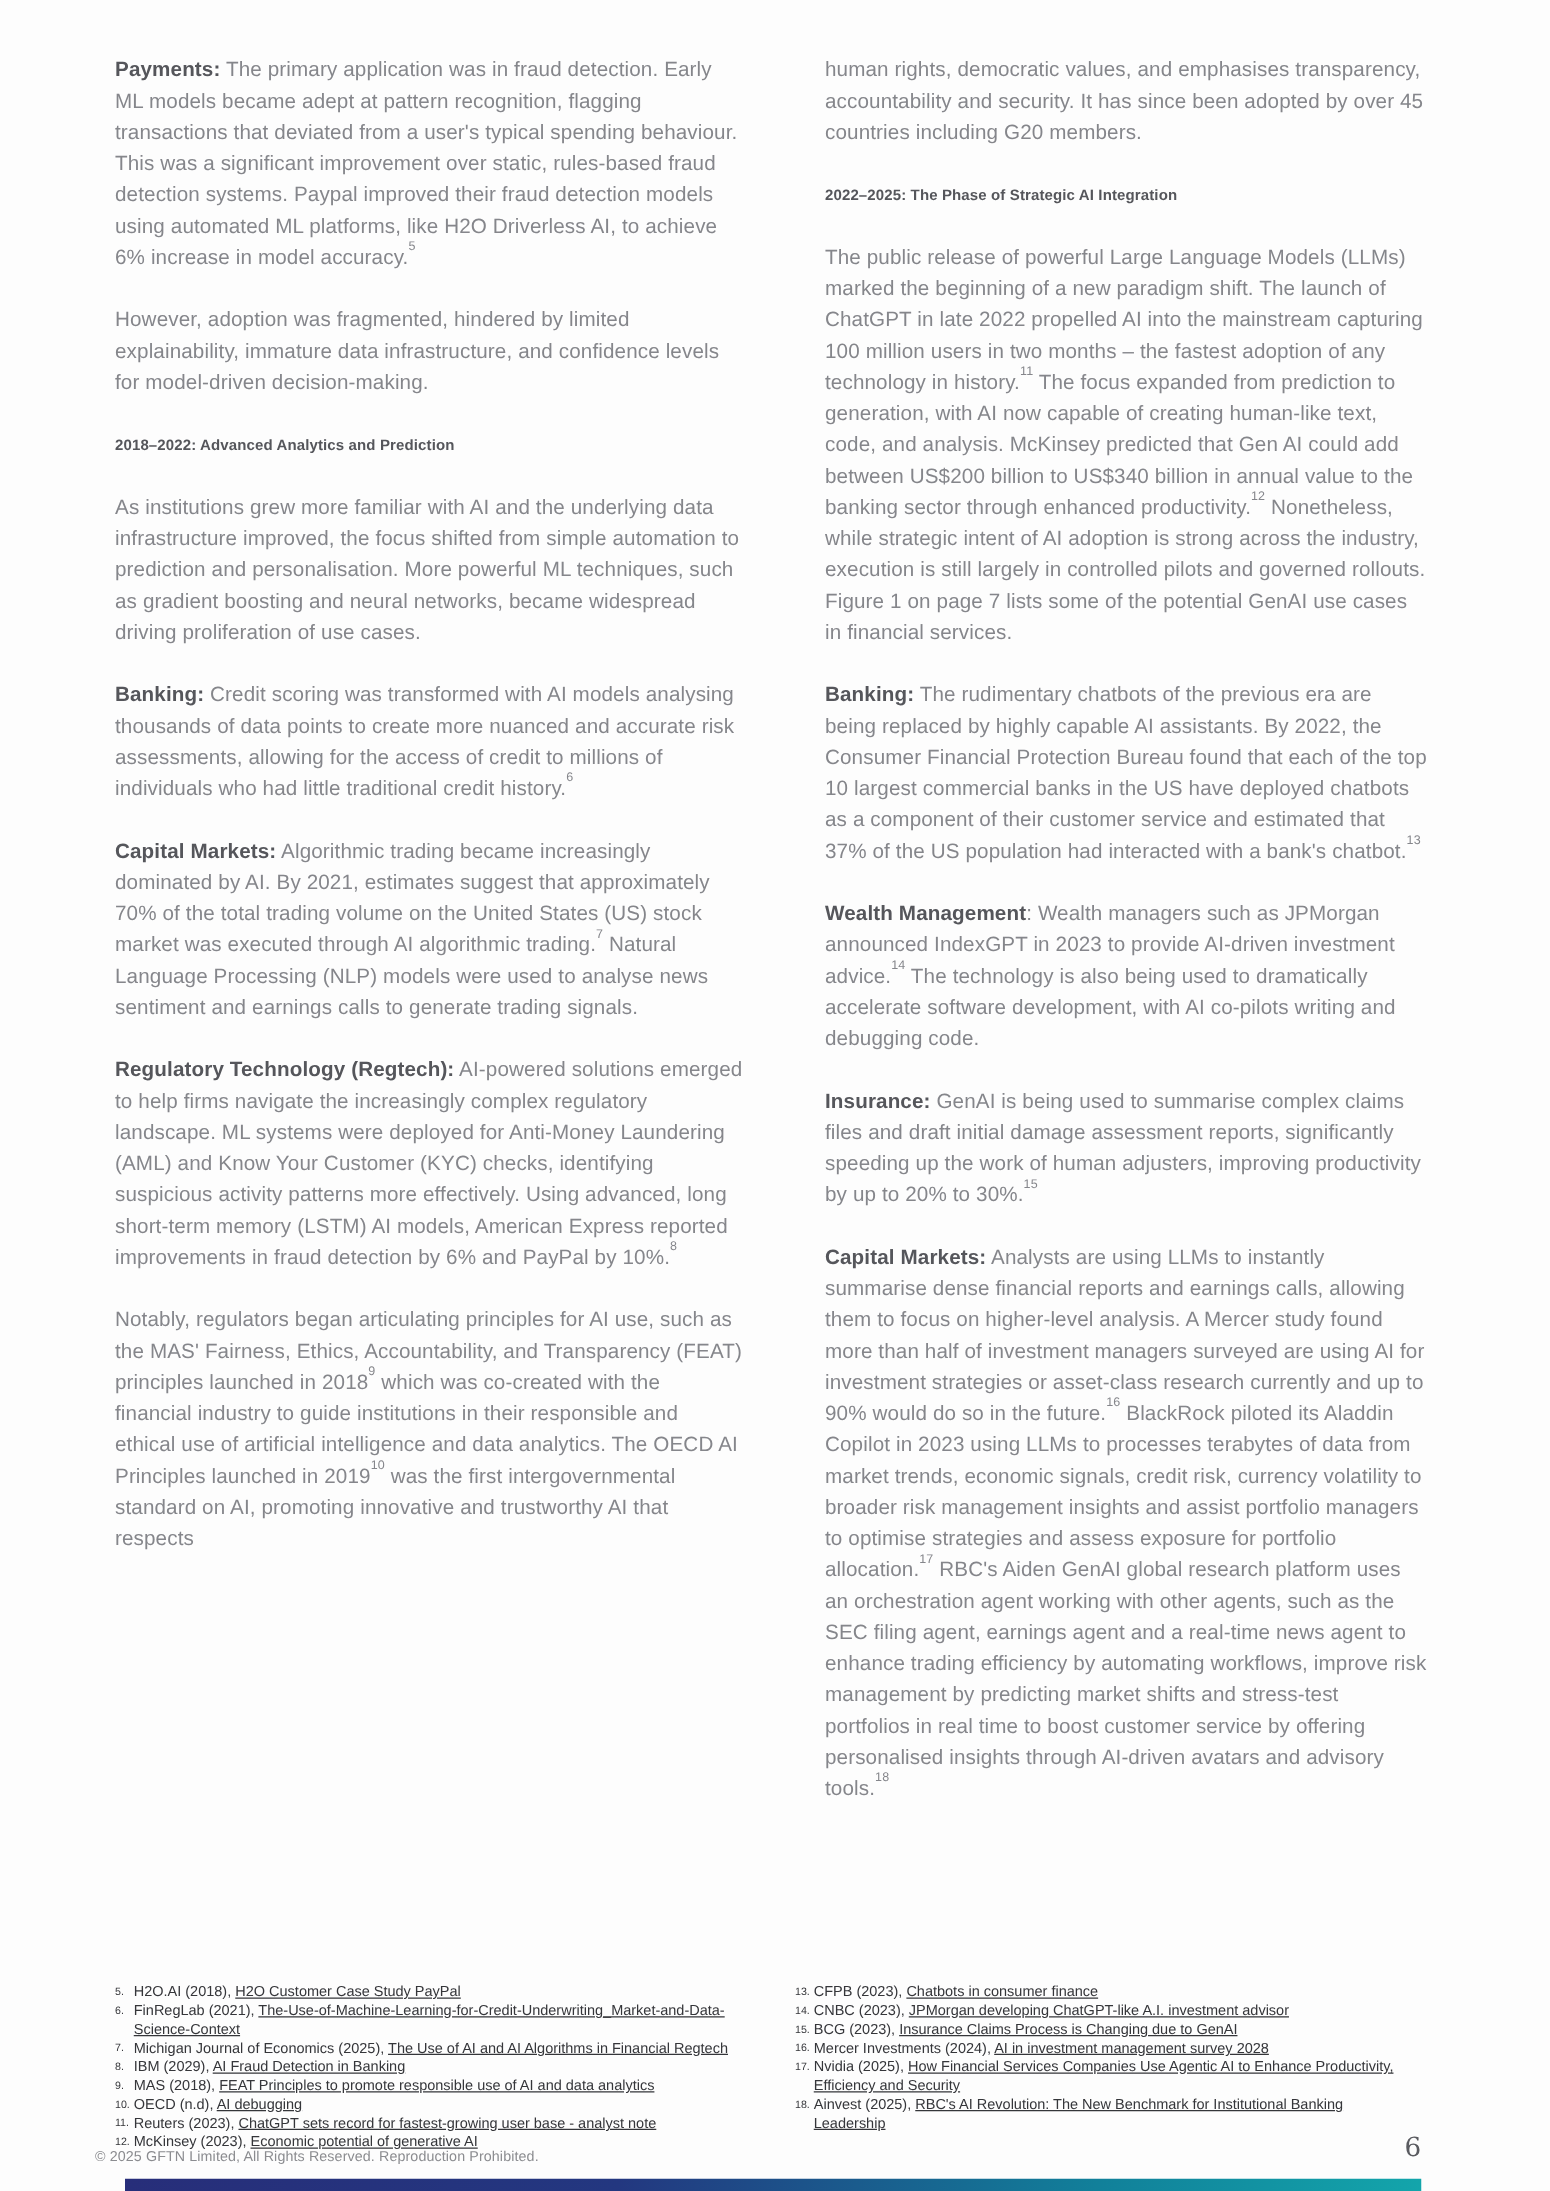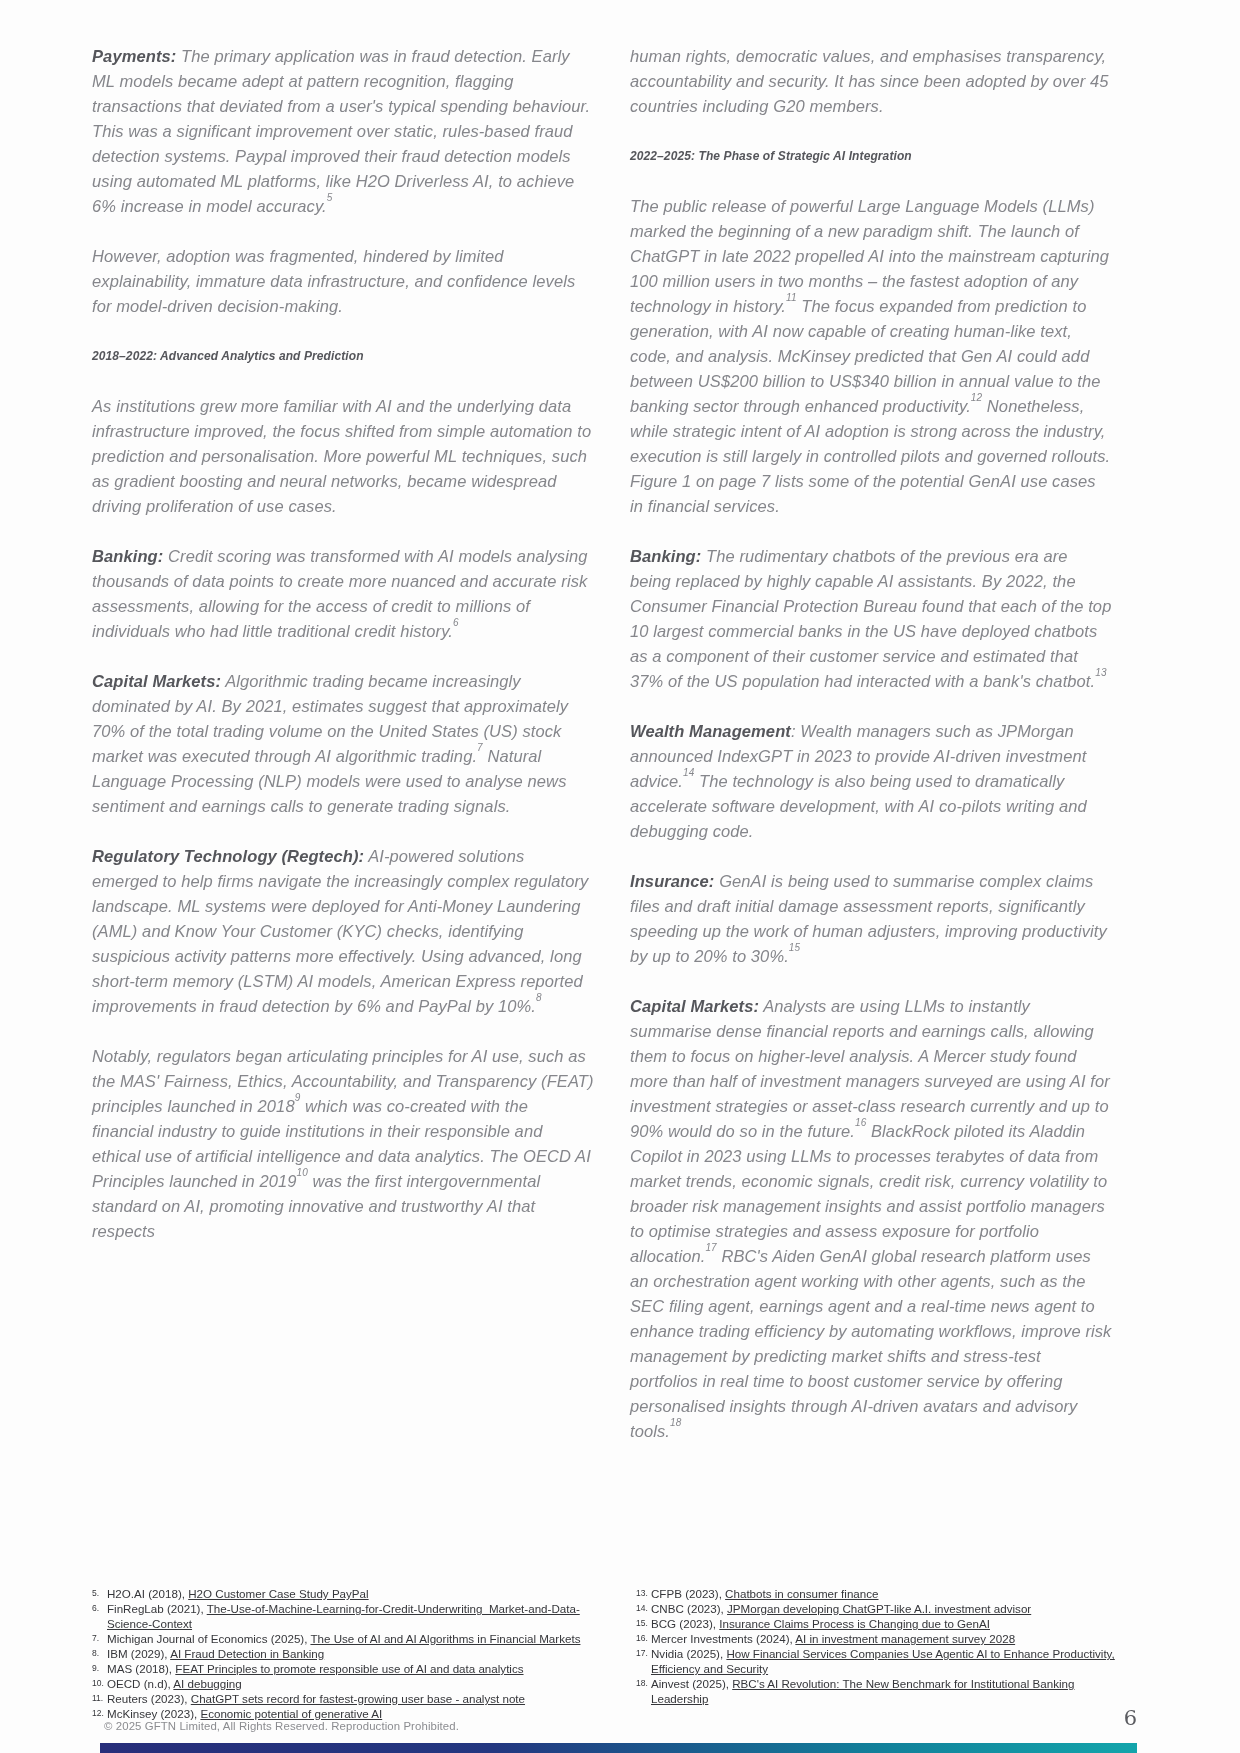--- a/index.html
+++ b/index.html
@@ -2,21 +2,21 @@
 <html style="--body-color: #85868b; --heading-color: #55565b; --fn-color: #35363a;"><head>
 <meta charset="utf-8">
 <style>
   html,body{margin:0;padding:0;}
   body{
     width:1240px;height:1753px;position:relative;overflow:hidden;
     background:#fdfdfd;
     font-family:"Liberation Sans",sans-serif;
     color:var(--body-color,#85868b);
   }
-  .cols{position:absolute;top:44px;left:92px;width:1026px;display:flex;gap:36px;font-style:italic;}
+  .cols{position:absolute;top:44px;left:92px;width:1026px;display:flex;gap:66px;}
   .col{flex:0 0 auto;}
   .col-left{width:502px;}
   .col-right{width:482px;}
   .col p{
     font-size:16.5px;line-height:25px;margin:0 0 25px 0;
     color:var(--body-color,#85868b);
     letter-spacing:.1px;
   }
   .col h3{
     font-size:12px;line-height:25px;margin:0 0 25px 0;font-weight:700;
@@ -24,21 +24,21 @@
     letter-spacing:.1px;
   }
   .col strong{color:var(--heading-color,#55565b);font-weight:700;}
   .col sup{font-size:10px;line-height:0;position:relative;top:-5px;}
   .fns{position:absolute;top:1586px;font-size:11.6px;line-height:15px;color:var(--fn-color,#35363a);}
   .fns-left{left:92px;width:502px;}
   .fns-right{left:636px;width:482px;}
   .fn{position:relative;padding-left:15px;}
   .fn .fnnum{position:absolute;left:0;top:0;font-size:8.5px;}
   .fn .fnlink{color:inherit;text-decoration:underline;cursor:pointer;}
-  .copyright{position:absolute;left:104px;top:1720px;font-size:11.4px;color:#8b8c90;letter-spacing:.1px;}
+  .copyright{position:absolute;left:76px;top:1720px;font-size:11.4px;color:#8b8c90;letter-spacing:.1px;}
   .pagenum{position:absolute;left:1037px;top:1706px;width:100px;text-align:right;
     font-family:"DejaVu Serif",serif;font-size:21px;color:#5a5b60;}
   .bar{position:absolute;left:100px;top:1743px;width:1037px;height:10px;background:#232d76;}
 </style>
 </head>
 <body>
 
 <main class="page">
   <section class="cols">
     <div class="col col-left">
@@ -58,21 +58,21 @@
         <p><strong>Banking:</strong> The rudimentary chatbots of the previous era are being replaced by highly capable AI assistants. By 2022, the Consumer Financial Protection Bureau found that each of the top 10 largest commercial banks in the US have deployed chatbots as a component of their customer service and estimated that 37% of the US population had interacted with a bank's chatbot.<sup>13</sup></p>
         <p><strong>Wealth Management</strong>: Wealth managers such as JPMorgan announced IndexGPT in 2023 to provide AI-driven investment advice.<sup>14</sup> The technology is also being used to dramatically accelerate software development, with AI co-pilots writing and debugging code.</p>
         <p><strong>Insurance:</strong> GenAI is being used to summarise complex claims files and draft initial damage assessment reports, significantly speeding up the work of human adjusters, improving productivity by up to 20% to 30%.<sup>15</sup></p>
         <p><strong>Capital Markets:</strong> Analysts are using LLMs to instantly summarise dense financial reports and earnings calls, allowing them to focus on higher-level analysis. A Mercer study found more than half of investment managers surveyed are using AI for investment strategies or asset-class research currently and up to 90% would do so in the future.<sup>16</sup> BlackRock piloted its Aladdin Copilot in 2023 using LLMs to processes terabytes of data from market trends, economic signals, credit risk, currency volatility to broader risk management insights and assist portfolio managers to optimise strategies and assess exposure for portfolio allocation.<sup>17</sup> RBC's Aiden GenAI global research platform uses an orchestration agent working with other agents, such as the SEC filing agent, earnings agent and a real-time news agent to enhance trading efficiency by automating workflows, improve risk management by predicting market shifts and stress-test portfolios in real time to boost customer service by offering personalised insights through AI-driven avatars and advisory tools.<sup>18</sup></p>
       </div>
   </section>
 
   <section class="fns fns-left">
       <div class="fn"><sup class="fnnum">5.</sup><span>H2O.AI (2018), </span><a class="fnlink">H2O Customer Case Study PayPal</a></div>
       <div class="fn"><sup class="fnnum">6.</sup><span>FinRegLab (2021), </span><a class="fnlink">The-Use-of-Machine-Learning-for-Credit-Underwriting_Market-and-Data-Science-Context</a></div>
-      <div class="fn"><sup class="fnnum">7.</sup><span>Michigan Journal of Economics (2025), </span><a class="fnlink">The Use of AI and AI Algorithms in Financial Markets</a></div>
+      <div class="fn"><sup class="fnnum">7.</sup><span>Michigan Journal of Economics (2025), </span><a class="fnlink">The Use of AI and AI Algorithms in Financial Regtech</a></div>
       <div class="fn"><sup class="fnnum">8.</sup><span>IBM (2029), </span><a class="fnlink">AI Fraud Detection in Banking</a></div>
       <div class="fn"><sup class="fnnum">9.</sup><span>MAS (2018), </span><a class="fnlink">FEAT Principles to promote responsible use of AI and data analytics</a></div>
       <div class="fn"><sup class="fnnum">10.</sup><span>OECD (n.d), </span><a class="fnlink">AI debugging</a></div>
       <div class="fn"><sup class="fnnum">11.</sup><span>Reuters (2023), </span><a class="fnlink">ChatGPT sets record for fastest-growing user base - analyst note</a></div>
       <div class="fn"><sup class="fnnum">12.</sup><span>McKinsey (2023), </span><a class="fnlink">Economic potential of generative AI</a></div>
     </section>
   <section class="fns fns-right">
       <div class="fn"><sup class="fnnum">13.</sup><span>CFPB (2023), </span><a class="fnlink">Chatbots in consumer finance</a></div>
       <div class="fn"><sup class="fnnum">14.</sup><span>CNBC (2023), </span><a class="fnlink">JPMorgan developing ChatGPT-like A.I. investment advisor</a></div>
       <div class="fn"><sup class="fnnum">15.</sup><span>BCG (2023), </span><a class="fnlink">Insurance Claims Process is Changing due to GenAI</a></div>

